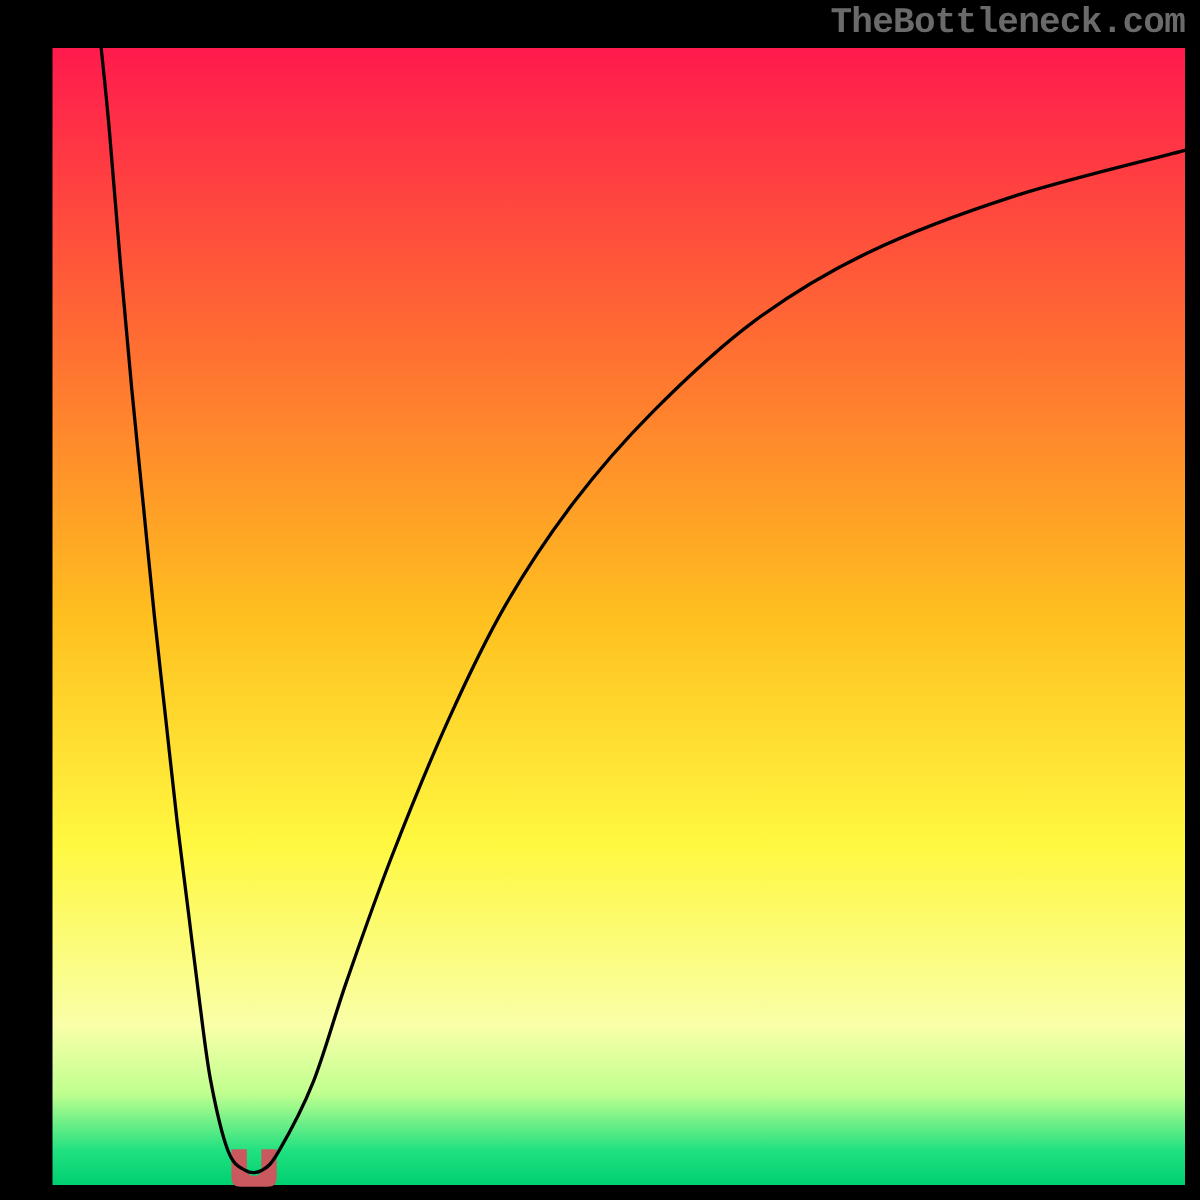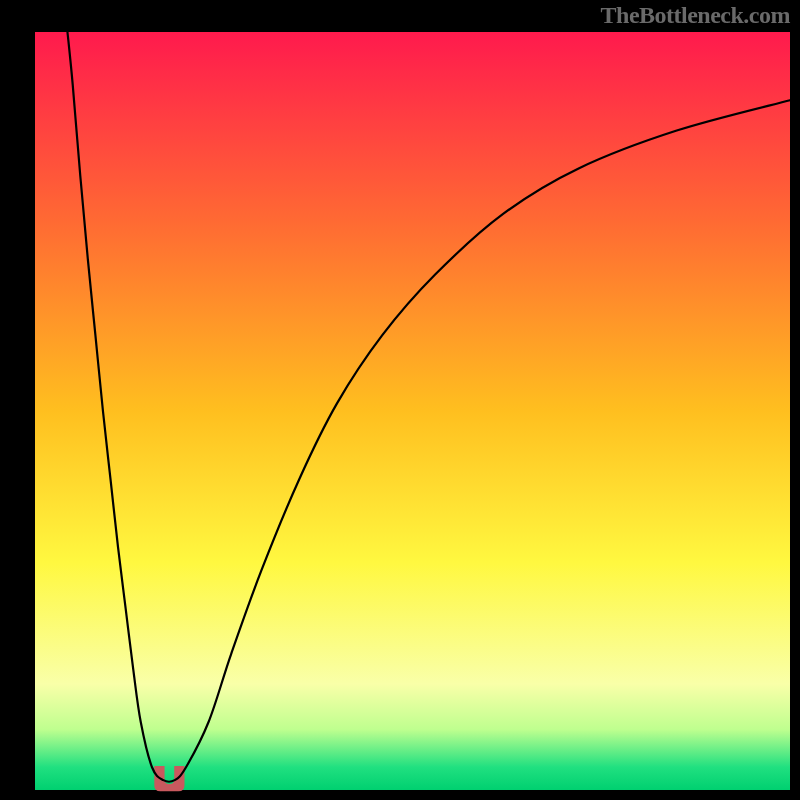--- a/index.html
+++ b/index.html
@@ -13,21 +13,21 @@
   .frame {
     position: relative;
     width: 800px;
     height: 800px;
     background: #000;
   }
   .watermark {
     position: absolute;
     top: 2px;
     right: 10px;
-    font-family: Liberation Serif, serif;
+    font-family: Liberation Mono, monospace;
     font-size: 24px;
     font-weight: bold;
     color: #6a6a6a;
     letter-spacing: -0.5px;
     z-index: 20;
   }
   svg {
     position: absolute;
     top: 0;
     left: 0;

